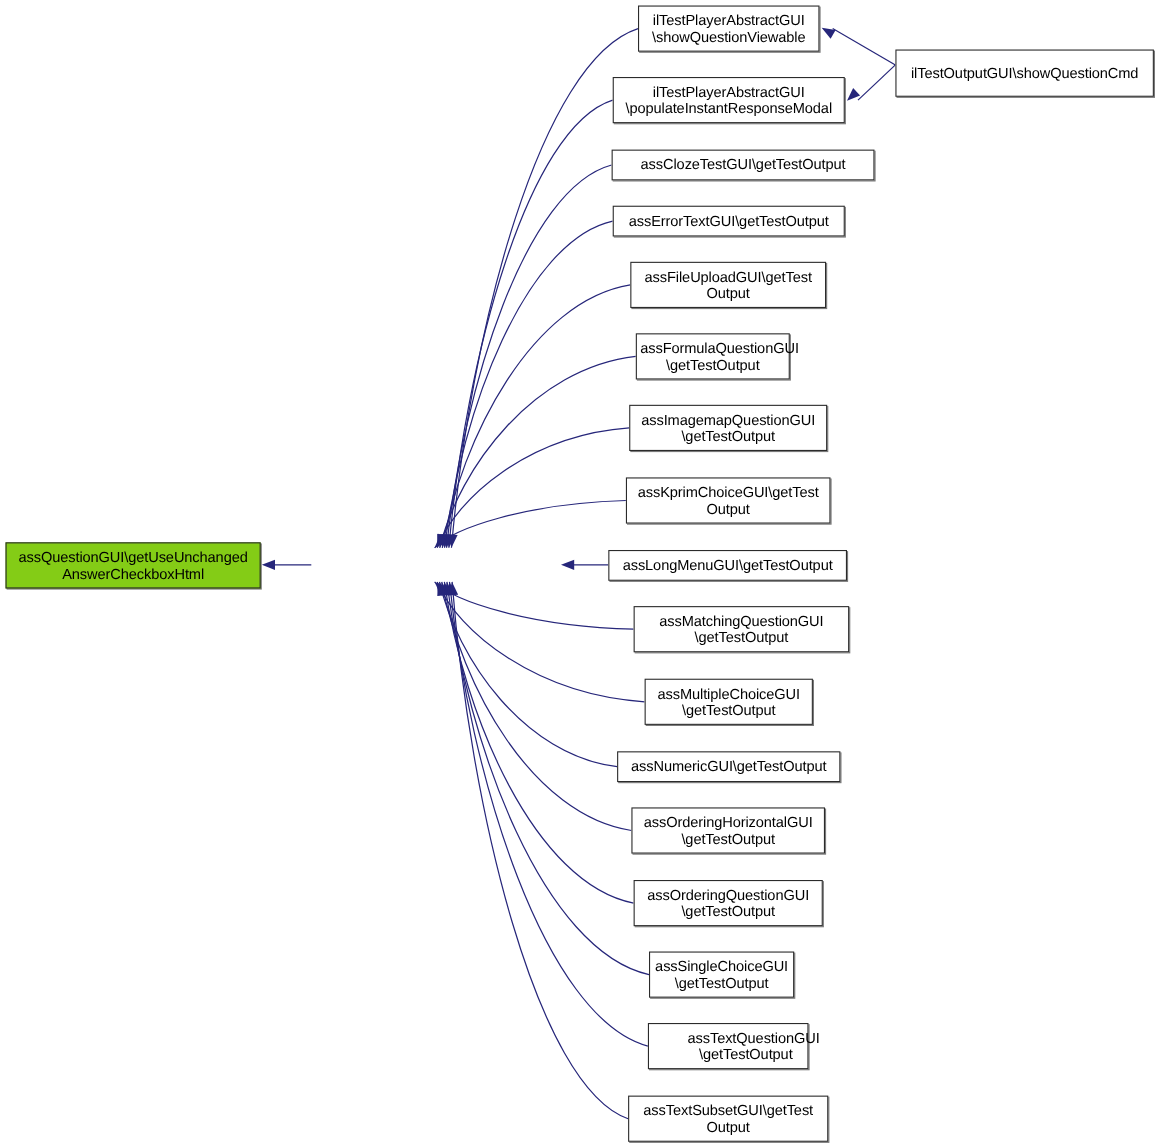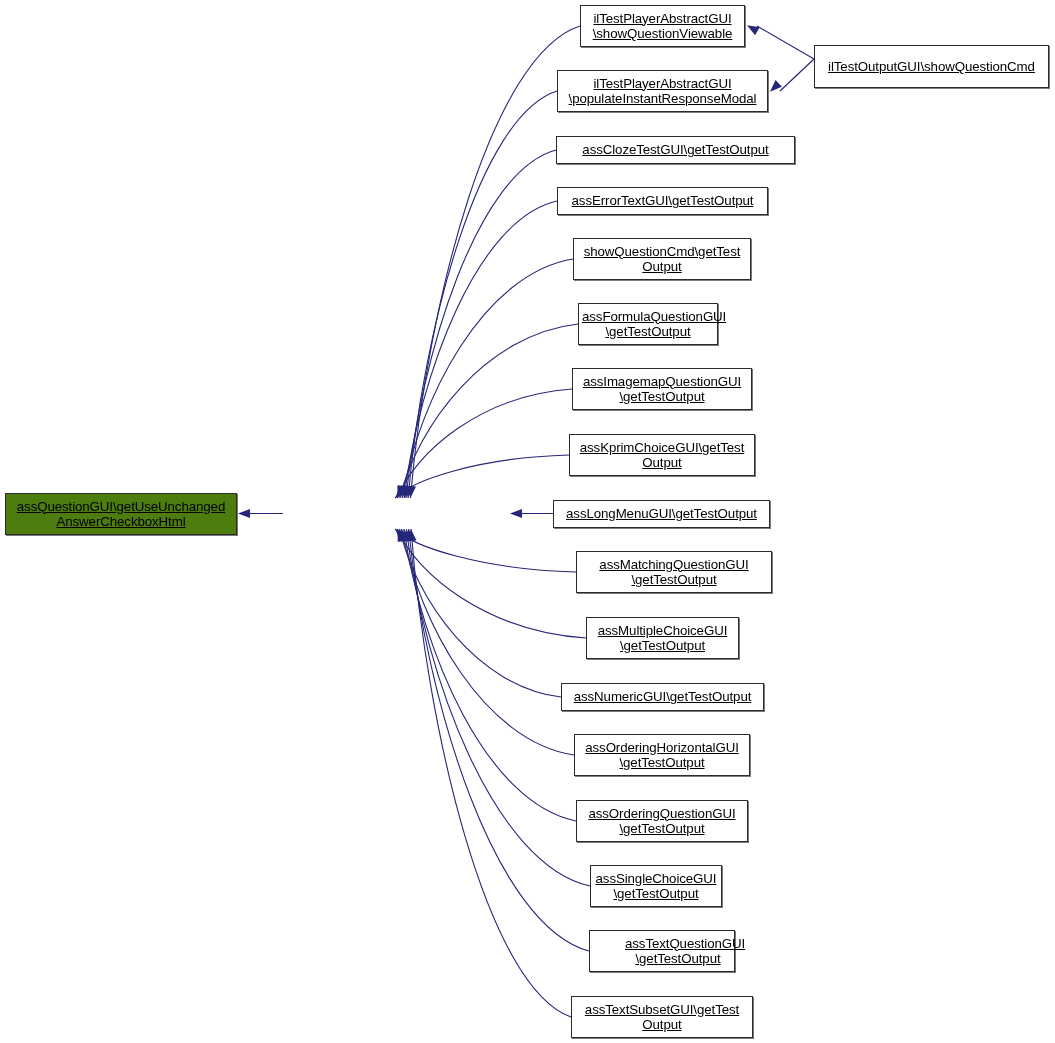--- a/index.html
+++ b/index.html
@@ -32,29 +32,28 @@
     line-height: 15.5px;
     text-align: center;
     display: flex;
     align-items: center;
     justify-content: center;
     white-space: pre-line;
     letter-spacing: -0.1px;
     box-shadow: 1px 1px 0 0 #7a7a7a;
   }
   .node.highlight {
-    background: #4d7c0f;
+    background: #84cc16;
     border-color: #2b2b2b;
   }
   .node-label {
     display: block;
     width: 100%;
     padding: 0 3px;
     box-sizing: border-box;
-    text-decoration: underline;
   }
 </style>
 </head>
 <body>
 
 <div id="canvas">
   <svg id="edges" viewBox="0 0 1055 1043" xmlns="http://www.w3.org/2000/svg">
       <path d="M 283 513.5 L 247 513.5" fill="none" stroke="#26267a" stroke-width="1.1"></path>
       <polygon points="0,0 -12,-4.6 -12,4.6" fill="#26267a" transform="translate(238,513.5) rotate(180)"></polygon>
       <path d="M 580 26 C 491.81357142857144 54.32, 427.3696428571428 299.76, 410.4107142857143 498" fill="none" stroke="#26267a" stroke-width="1.1"></path>
@@ -97,21 +96,21 @@
       <polygon points="0,0 -12,-4.6 -12,4.6" fill="#26267a" transform="translate(770,91.64) rotate(136.7357045889284)"></polygon>
     </svg>
 <div class="node highlight" style="left: 5px; top: 493px; width: 232px; height: 42px;"><span class="node-label">assQuestionGUI\getUseUnchanged
 AnswerCheckboxHtml</span></div>
     <div class="node" style="left: 580px; top: 5px; width: 165px; height: 42px;"><span class="node-label">ilTestPlayerAbstractGUI
 \showQuestionViewable</span></div>
     <div class="node" style="left: 557px; top: 70px; width: 211px; height: 42px;"><span class="node-label">ilTestPlayerAbstractGUI
 \populateInstantResponseModal</span></div>
     <div class="node" style="left: 556px; top: 136px; width: 239px; height: 28px;"><span class="node-label">assClozeTestGUI\getTestOutput</span></div>
     <div class="node" style="left: 557px; top: 187px; width: 211px; height: 28px;"><span class="node-label">assErrorTextGUI\getTestOutput</span></div>
-    <div class="node" style="left: 573px; top: 238px; width: 178px; height: 42px;"><span class="node-label">showQuestionCmd\getTest
+    <div class="node" style="left: 573px; top: 238px; width: 178px; height: 42px;"><span class="node-label">assFileUploadGUI\getTest
 Output</span></div>
     <div class="node" style="left: 578px; top: 303px; width: 140px; height: 42px;"><span class="node-label">assFormulaQuestionGUI
 \getTestOutput</span></div>
     <div class="node" style="left: 572px; top: 368px; width: 180px; height: 42px;"><span class="node-label">assImagemapQuestionGUI
 \getTestOutput</span></div>
     <div class="node" style="left: 569px; top: 434px; width: 186px; height: 42px;"><span class="node-label">assKprimChoiceGUI\getTest
 Output</span></div>
     <div class="node" style="left: 553px; top: 500px; width: 217px; height: 28px;"><span class="node-label">assLongMenuGUI\getTestOutput</span></div>
     <div class="node" style="left: 576px; top: 551px; width: 196px; height: 42px;"><span class="node-label">assMatchingQuestionGUI
 \getTestOutput</span></div>

